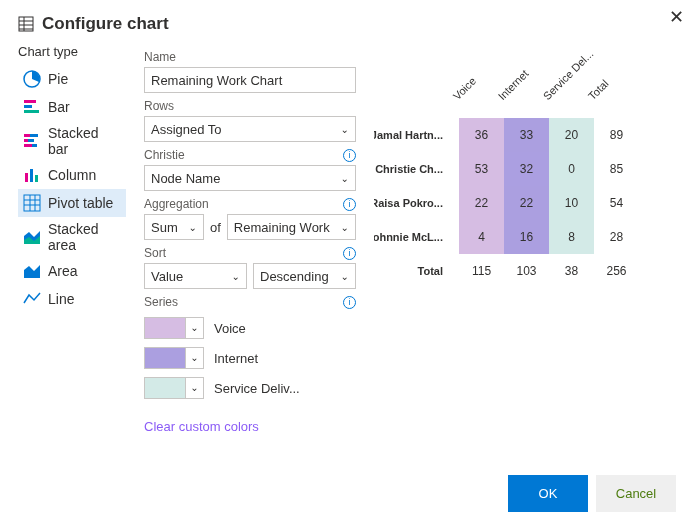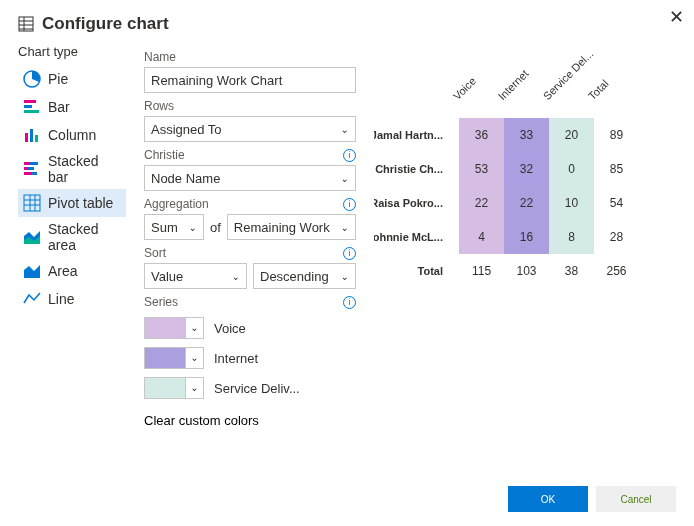--- a/index.html
+++ b/index.html
@@ -21,28 +21,28 @@
   .input, .select { width: 100%; height: 26px; border: 1px solid #c8c6c4; background: #fff; padding: 0 6px; font-size: 13px; color: #323130; outline: none; }
   .select { display: flex; align-items: center; justify-content: space-between; cursor: pointer; }
   .select .caret { font-size: 10px; color: #323130; }
   .row-flex { display: flex; gap: 6px; align-items: center; }
   .row-flex .select { flex: 1; }
   .of-text { font-size: 13px; color: #323130; }
   .series-row { display: flex; align-items: center; gap: 10px; margin-top: 8px; }
   .series-swatch { width: 60px; height: 22px; border: 1px solid #c8c6c4; display: flex; align-items: center; }
   .series-swatch .sw { flex: 1; height: 100%; }
   .series-swatch .caret { width: 18px; text-align: center; font-size: 10px; border-left: 1px solid #c8c6c4; line-height: 20px; }
-  .link { color: #000000; font-size: 13px; margin-top: 14px; cursor: pointer; }
+  .link { color: #8b5cf6; font-size: 13px; margin-top: 20px; cursor: pointer; }
   .preview { flex: 1; padding-top: 34px; font-size: 12px; }
   .pvt { display: grid; grid-template-columns: 85px repeat(4, 45px); }
   .pvt .colhdr { transform: rotate(-45deg); transform-origin: left bottom; font-size: 11px; white-space: nowrap; height: 40px; position: relative; left: 20px; top: 4px; }
   .pvt .rowhdr { font-size: 11px; text-align: right; padding-right: 16px; height: 34px; display: flex; align-items: center; justify-content: flex-end; white-space: nowrap; overflow: hidden; font-weight: bold; }
   .pvt .cell { height: 34px; display: flex; align-items: center; justify-content: center; font-size: 12px; }
   .footer { position: absolute; bottom: 14px; right: 18px; display: flex; gap: 8px; }
-  .btn { min-width: 80px; height: 26px; border: none; font-size: 10px; cursor: pointer; }
+  .btn { min-width: 80px; height: 37px; border: none; font-size: 13px; cursor: pointer; }
   .btn-primary { background: #0078d4; color: #fff; }
   .btn-default { background: #efefef; color: #4d7c0f; }
 </style>
 </head>
 <body>
 
 <div class="dialog">
   <span class="close">✕</span>
   <div class="header">
     <span class="grid-icon">
@@ -77,39 +77,39 @@
               <rect x="2" y="3" width="12" height="3" fill="#e3008c"></rect>
               <rect x="2" y="8" width="8" height="3" fill="#0078d4"></rect>
               <rect x="2" y="13" width="15" height="3" fill="#00b294"></rect>
             </svg>
           </span>
         <span>Bar</span>
       </div>
       <div class="ct-item">
         <span class="ct-icon">
             <svg viewBox="0 0 20 20" width="20" height="20">
-              <rect x="3" y="8" width="3" height="9" fill="#e3008c"></rect>
-              <rect x="8" y="4" width="3" height="13" fill="#0078d4"></rect>
-              <rect x="13" y="10" width="3" height="7" fill="#00b294"></rect>
-            </svg>
-          </span>
-        <span>Column</span>
-      </div>
-      <div class="ct-item">
-        <span class="ct-icon">
-            <svg viewBox="0 0 20 20" width="20" height="20">
               <rect x="2" y="3" width="6" height="3" fill="#e3008c"></rect>
               <rect x="8" y="3" width="8" height="3" fill="#0078d4"></rect>
               <rect x="2" y="8" width="4" height="3" fill="#e3008c"></rect>
               <rect x="6" y="8" width="6" height="3" fill="#0078d4"></rect>
               <rect x="2" y="13" width="8" height="3" fill="#e3008c"></rect>
               <rect x="10" y="13" width="5" height="3" fill="#0078d4"></rect>
             </svg>
           </span>
         <span>Stacked bar</span>
+      </div>
+      <div class="ct-item">
+        <span class="ct-icon">
+            <svg viewBox="0 0 20 20" width="20" height="20">
+              <rect x="3" y="8" width="3" height="9" fill="#e3008c"></rect>
+              <rect x="8" y="4" width="3" height="13" fill="#0078d4"></rect>
+              <rect x="13" y="10" width="3" height="7" fill="#00b294"></rect>
+            </svg>
+          </span>
+        <span>Column</span>
       </div>
       <div class="ct-item selected">
         <span class="ct-icon">
             <svg viewBox="0 0 20 20" width="20" height="20">
               <rect x="2" y="2" width="16" height="16" fill="none" stroke="#0078d4"></rect>
               <line x1="2" y1="7" x2="18" y2="7" stroke="#0078d4"></line>
               <line x1="2" y1="12" x2="18" y2="12" stroke="#0078d4"></line>
               <line x1="8" y1="2" x2="8" y2="18" stroke="#0078d4"></line>
               <line x1="13" y1="2" x2="13" y2="18" stroke="#0078d4"></line>
             </svg>

